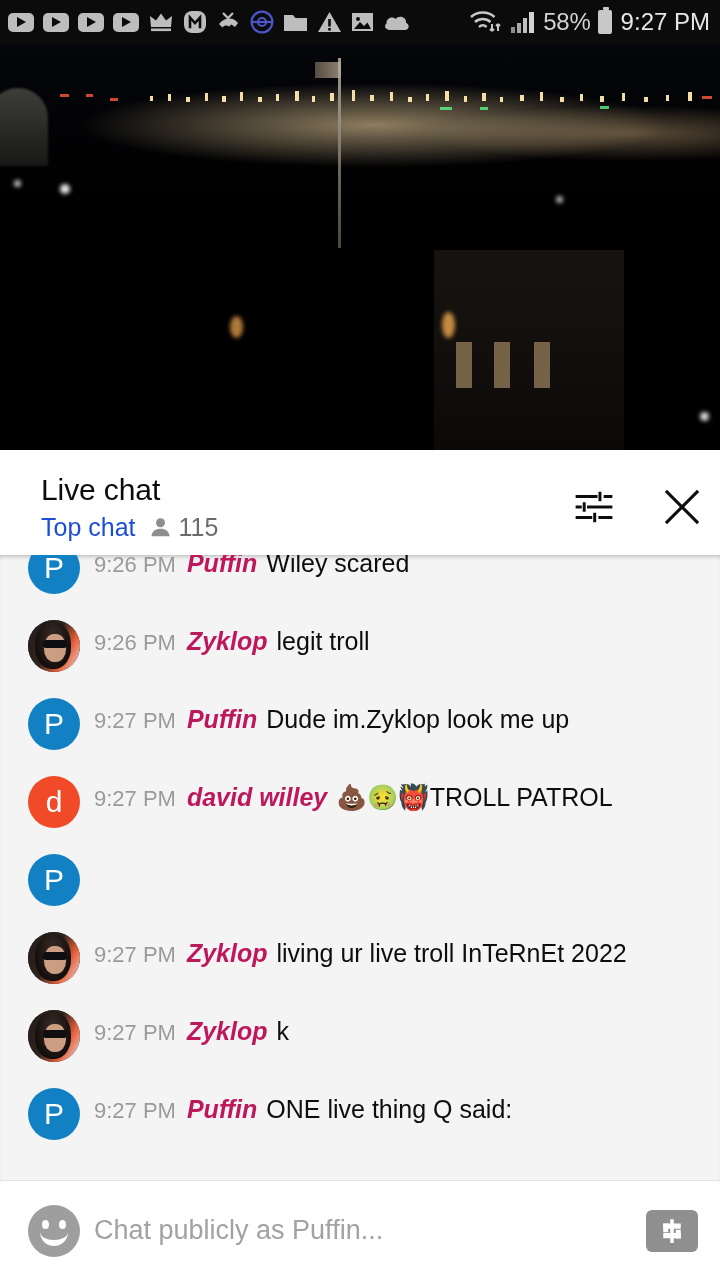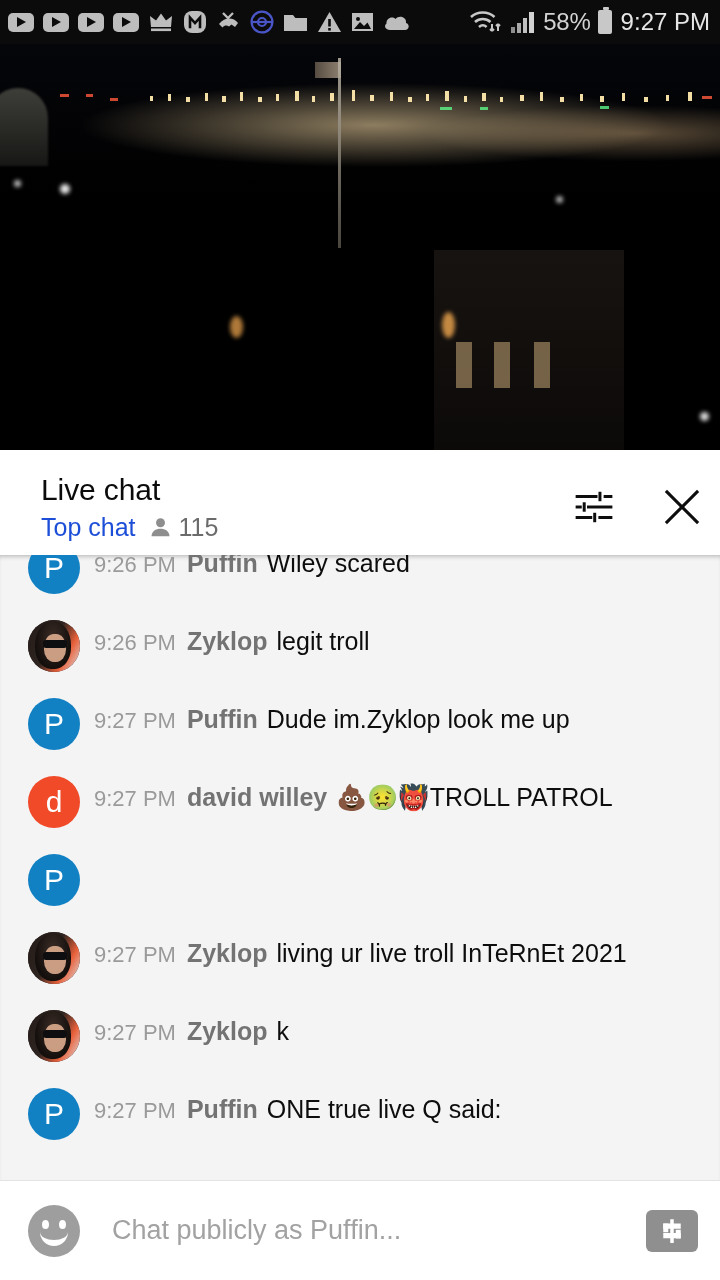--- a/index.html
+++ b/index.html
@@ -95,39 +95,39 @@
   .ph-hair{ position:absolute; left:7px; top:1px; width:36px; height:48px;
     background:radial-gradient(ellipse at 50% 35%, #3b2c26 0%, #140f0d 70%);
     border-radius:50% 50% 45% 45%; }
   .ph-face{ position:absolute; left:16px; top:14px; width:22px; height:28px;
     background:#d9a98c; border-radius:45%; opacity:.92; }
   .ph-glass{ position:absolute; left:15px; top:20px; width:24px; height:8px;
     background:#0e0d10; border-radius:3px; }
   .msg-body{ flex:1; padding-left:14px; padding-top:3px; }
   .msg-line{ font-size:25px; line-height:37px; color:#0d0d0d; }
   .m-time{ color:#9a9a9a; font-size:22px; margin-right:11px; }
-  .m-author{ color:#737373; font-weight:bold; margin-right:9px; }
+  .m-author{ color:#be185d; font-weight:bold; margin-right:9px;font-style:italic; }
   .m-text{ color:#0d0d0d;margin-top:12px; }
 
   
   .input-bar{
     position:absolute; left:0; top:1180px; width:720px; height:100px;
     background:#fff; display:flex; align-items:center; padding:0 22px 0 28px;
     border-top:1px solid #e3e3e3;
   }
   .emoji-btn{ width:52px; height:52px; border-radius:50%; background:#9e9e9e;
     position:relative; flex:0 0 52px; }
   .emoji-btn .eye{ position:absolute; top:15px; width:7px; height:9px;
     background:#fff; border-radius:50%; }
   .emoji-btn .eye.l{ left:14px; } .emoji-btn .eye.r{ right:14px; }
   .emoji-btn .mouth{ position:absolute; left:12px; top:26px; width:28px; height:15px;
     border-bottom:6px solid #fff; border-radius:0 0 16px 16px; }
   .chat-input{ flex:1; border:none; outline:none; background:transparent;
     font-family:"Liberation Sans", sans-serif; font-size:27px; color:#3d3d3d;
-    padding-left:32px; }
+    padding-left:14px; }
   .chat-input::placeholder{ color:#a2a2a2; }
   .superchat-btn{ width:52px; height:42px; border-radius:6px; background:#8f8f8f;
     display:flex; align-items:center; justify-content:center; flex:0 0 52px; }
 </style>
 </head>
 <body>
 
 <div id="app">
 
   <div class="statusbar">
@@ -333,40 +333,40 @@
         </div>
       </div>
       <div class="msg">
         <div class="avatar photo">
           <span class="ph-bg"></span>
           <span class="ph-hair"></span>
           <span class="ph-face"></span>
           <span class="ph-glass"></span>
         </div>
         <div class="msg-body">
-          <div class="msg-line"><span class="m-time">9:27 PM</span><span class="m-author">Zyklop</span><span class="m-text">living ur live troll InTeRnEt 2021</span></div>
+          <div class="msg-line"><span class="m-time">9:27 PM</span><span class="m-author">Zyklop</span><span class="m-text">living ur live troll InTeRnEt 2022</span></div>
         </div>
       </div>
       <div class="msg">
         <div class="avatar photo">
           <span class="ph-bg"></span>
           <span class="ph-hair"></span>
           <span class="ph-face"></span>
           <span class="ph-glass"></span>
         </div>
         <div class="msg-body">
           <div class="msg-line"><span class="m-time">9:27 PM</span><span class="m-author">Zyklop</span><span class="m-text">k</span></div>
         </div>
       </div>
       <div class="msg">
         <div class="avatar" style="background: rgb(18, 129, 196);">
           <span>P</span>
         </div>
         <div class="msg-body">
-          <div class="msg-line"><span class="m-time">9:27 PM</span><span class="m-author">Puffin</span><span class="m-text">ONE true live Q said:</span></div>
+          <div class="msg-line"><span class="m-time">9:27 PM</span><span class="m-author">Puffin</span><span class="m-text">ONE live thing Q said:</span></div>
         </div>
       </div>
     </div>
 
   <div class="input-bar">
     <span class="emoji-btn">
       <span class="eye l"></span>
         <span class="eye r"></span>
         <span class="mouth"></span>
     </span>

